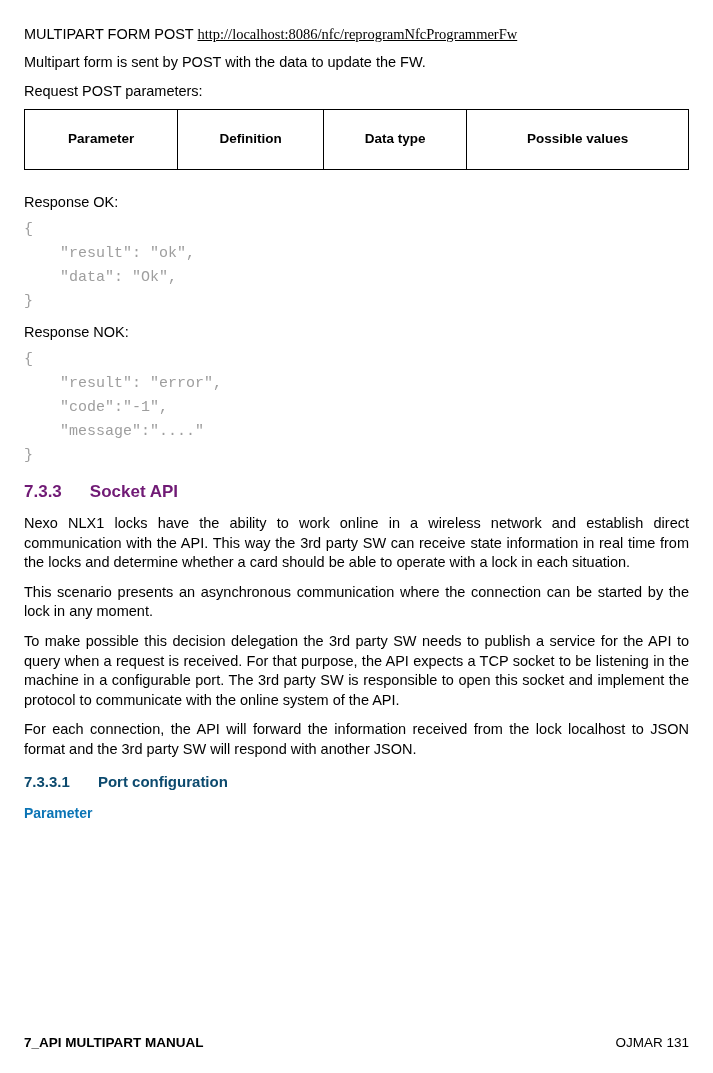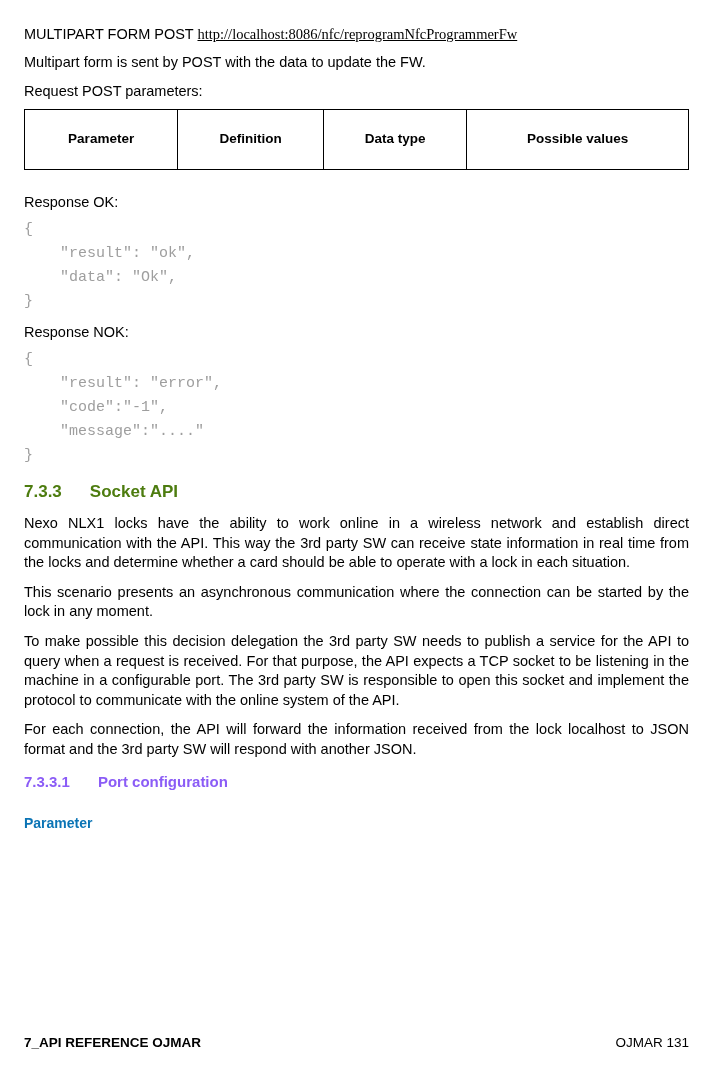--- a/index.html
+++ b/index.html
@@ -33,31 +33,31 @@
     .resp-label { margin: 8px 0 6px 0; }
     .code-block {
       font-family: "Courier New", Courier, monospace;
       font-size: 15px;
       line-height: 1.6;
       color: #9e9e9e;
       margin-bottom: 6px;
       white-space: pre;
     }
     h3.section {
-      color: #4d7c0f;
+      color: #701a75;
       font-size: 17px;
       font-weight: bold;
       margin: 12px 0 10px 0;
     }
     h3.section .num { margin-right: 28px; }
     h4.subsection {
-      color: #8b5cf6;
+      color: #0c4a6e;
       font-size: 15px;
       font-weight: bold;
-      margin: 12px 0 22px 0;
+      margin: 12px 0 12px 0;
     }
     h4.subsection .num { margin-right: 28px; }
     .def-label {
       color: #0b74b5;
       font-size: 14px;
       font-weight: bold;
       margin-bottom: 8px;
     }
     p.body-text {
       text-align: justify;
@@ -121,15 +121,15 @@
 <p class="body-text">To make possible this decision delegation the 3rd party SW needs to publish a service for the API to query when a request is received. For that purpose, the API expects a TCP socket to be listening in the machine in a configurable port. The 3rd party SW is responsible to open this socket and implement the protocol to communicate with the online system of the API.</p>
 <p class="body-text">For each connection, the API will forward the information received from the lock localhost to JSON format and the 3rd party SW will respond with another JSON.</p>
 
 <h4 class="subsection">
   <span class="num">7.3.3.1</span><span>Port configuration</span>
 </h4>
 
 <p class="def-label">Parameter</p>
 
 <div class="footer">
-  <span>7_API REFERENCE OJMAR</span>
+  <span>7_API MULTIPART MANUAL</span>
   <span class="right">OJMAR 131</span>
 </div>
 
 </body></html>

